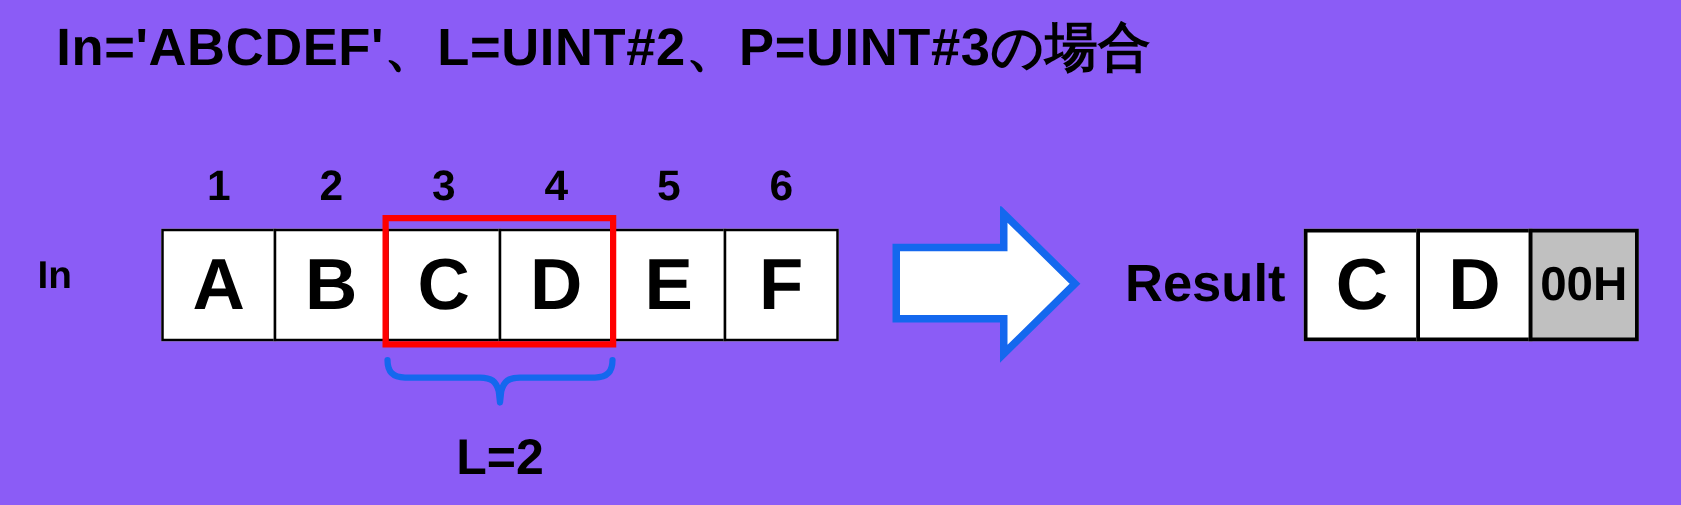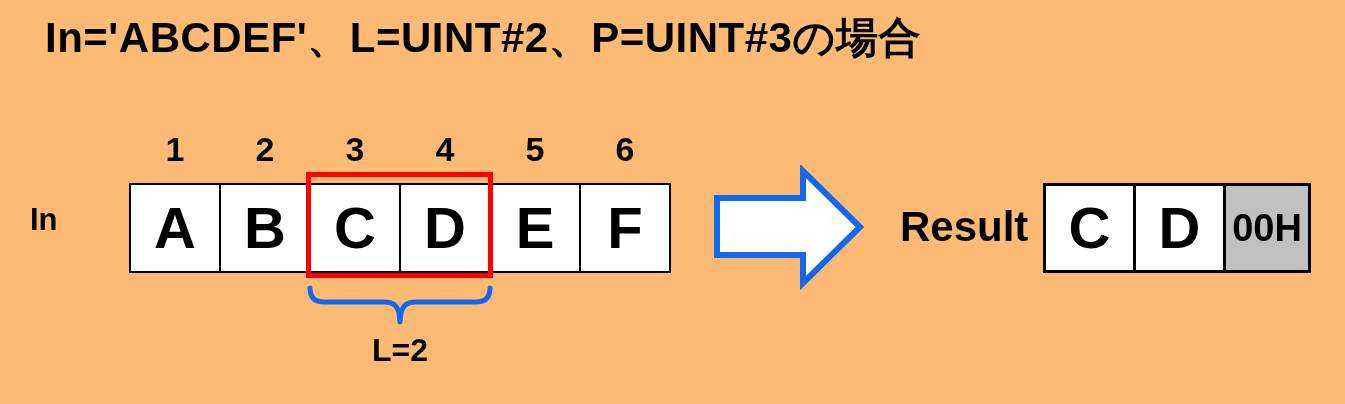--- a/index.html
+++ b/index.html
@@ -1,32 +1,32 @@
 <!DOCTYPE html>
 <html><head>
 <meta charset="utf-8">
 <style>
   html,body{margin:0;padding:0;background:#fff;}
   .canvas{
-    position:relative;width:1345px;height:404px;background:#fdba74;overflow:hidden;
+    position:relative;width:1345px;height:404px;background:#8b5cf6;overflow:hidden;
     font-family:"Liberation Sans",sans-serif;font-weight:bold;color:#000;
   }
   .title{position:absolute;left:45px;top:10px;font-size:42px;letter-spacing:0.5px;white-space:nowrap;}
   .in-label{position:absolute;left:30px;top:202px;font-size:31px;}
   .index-row{position:absolute;left:129px;top:130px;height:38px;display:flex;}
   .index-cell{width:92px;margin-left:-2px;text-align:center;font-size:34px;line-height:38px;}
   .index-cell:first-child{margin-left:0;}
   .cell-row{position:absolute;left:129px;top:183px;display:flex;}
   .cell{box-sizing:border-box;width:92px;height:90px;border:2px solid #000;margin-left:-2px;
         display:flex;align-items:center;justify-content:center;font-size:58px;line-height:1;background:#fff;}
   .cell:first-child{margin-left:0;}
   .highlight-box{position:absolute;left:306px;top:172px;width:187px;height:106px;
         box-sizing:border-box;border:5px solid #ff0000;background:transparent;}
   .brace-svg{position:absolute;left:300px;top:284px;}
-  .l-label{position:absolute;left:330px;top:332px;width:140px;text-align:center;font-size:32px;}
+  .l-label{position:absolute;left:330px;top:344px;width:140px;text-align:center;font-size:40px;}
   .arrow-svg{position:absolute;left:710px;top:165px;}
   .result-label{position:absolute;left:888px;top:203px;font-size:42px;margin-left:12px;}
   .result-row{position:absolute;left:1043px;top:183px;display:flex;}
   .rcell{box-sizing:border-box;width:93px;height:90px;border:3px solid #000;margin-left:-3px;
         display:flex;align-items:center;justify-content:center;font-size:58px;line-height:1;background:#fff;}
   .rcell:first-child{margin-left:0;}
   .rcell.gray{width:88px;background:#c0c0c0;font-size:38px;}
 </style>
 </head>
 <body>

